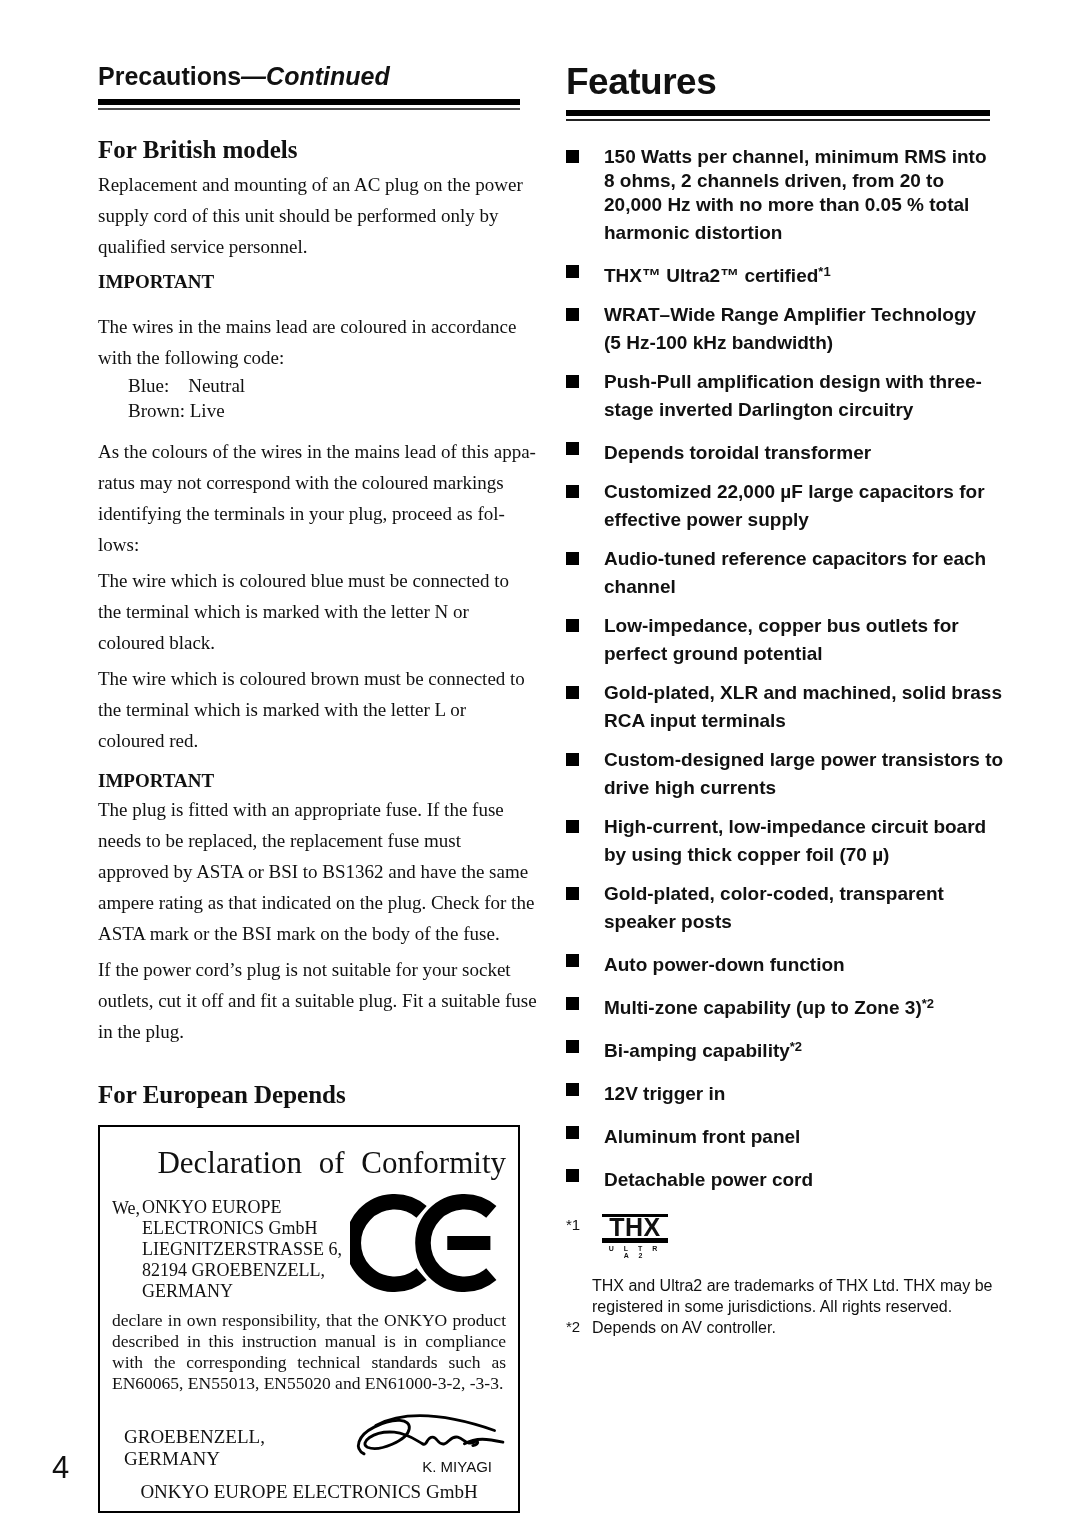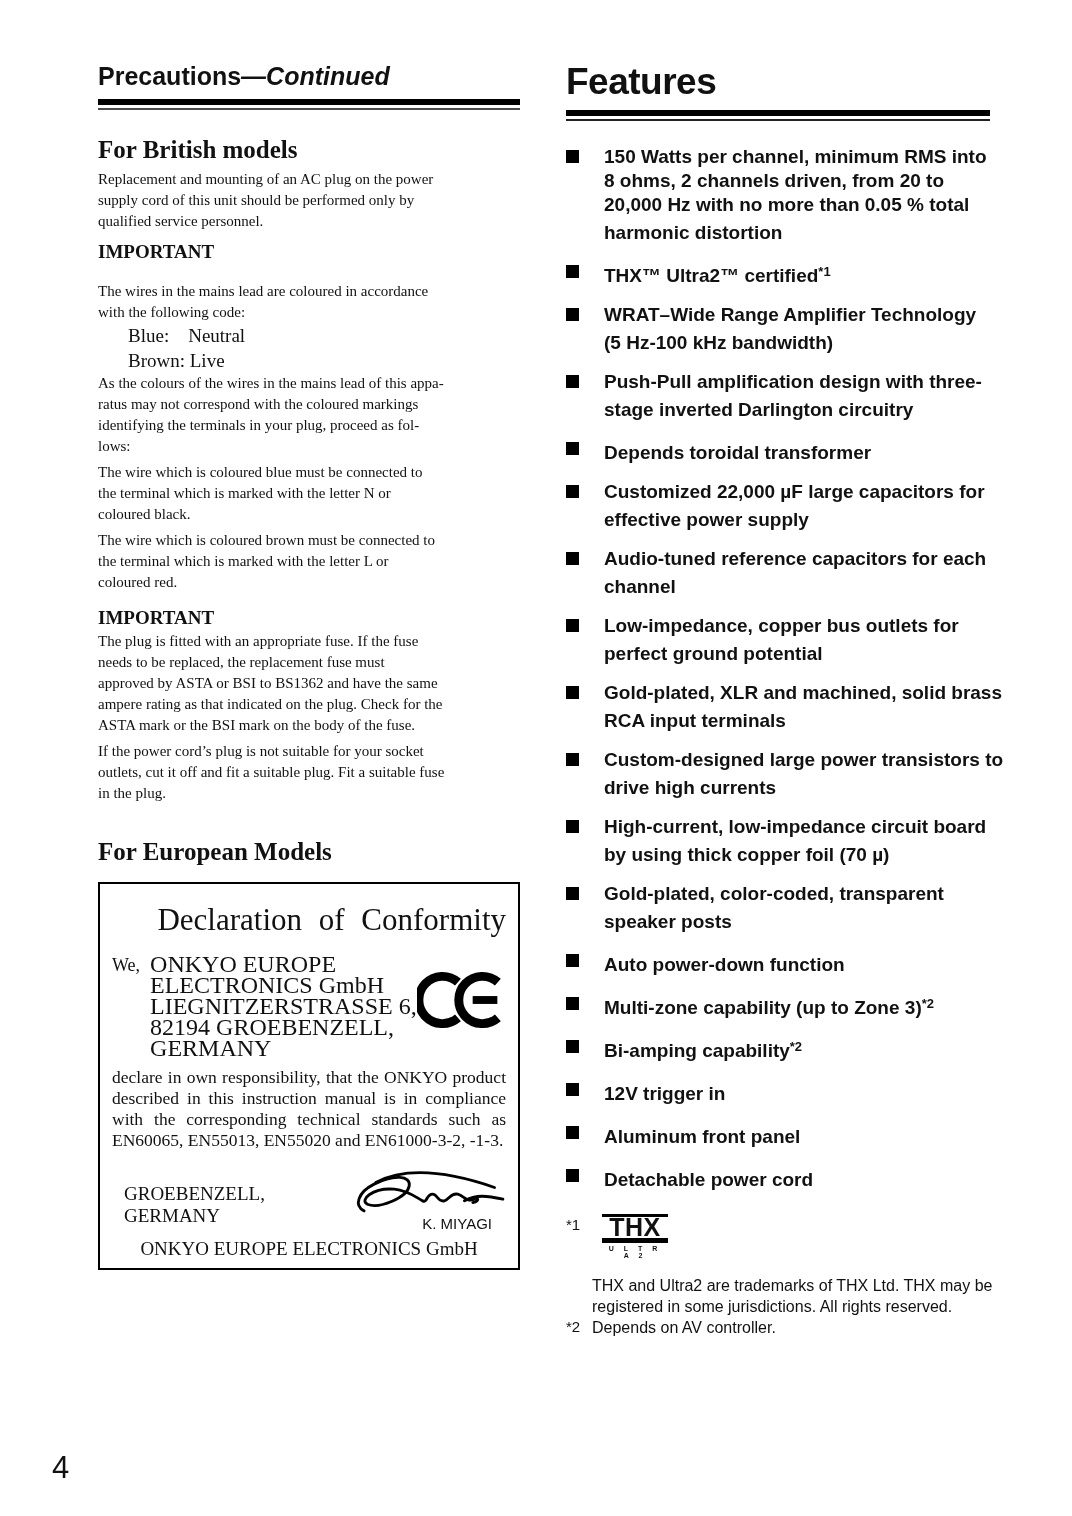--- a/index.html
+++ b/index.html
@@ -19,29 +19,29 @@
   .rh-italic { font-style:italic; font-weight:bold; }
   .double-rule { margin-top:8px; }
   .double-rule .r1 { height:6px; background:#000; }
   .double-rule .r2 { height:2px; background:#4a4a4a; margin-top:3px; }
 
   .features-title { font-family:"Liberation Sans", sans-serif; font-weight:bold; font-size:37px; line-height:1.05; letter-spacing:-0.5px; }
 
   
   .h-serif { font-size:25px; font-weight:bold; margin-top:26px; }
   .h-imp   { font-size:19px; font-weight:bold; margin-top:9px; }
-  .body-p  { font-size:15px; line-height:21px; margin-top:5px; white-space:pre; }
+  .body-p  { font-size:19px; line-height:31px; margin-top:5px; white-space:pre; }
   .codes   { font-size:19px; line-height:25px; margin-left:30px; white-space:pre; }
 
   
   .dec-box { margin-top:16px; border:2px solid #000; padding:10px 12px 8px 12px; }
   .dec-title { text-align:right; font-size:31px; word-spacing:9px; margin-top:8px; }
   .dec-we-row { display:flex; align-items:flex-start; margin-top:16px; }
   .dec-we { font-size:18px; padding-top:1px; }
-  .dec-addr { font-size:24px; line-height:21px; margin-left:10px; white-space:pre; flex:1; }
+  .dec-addr { font-size:18px; line-height:21px; margin-left:2px; white-space:pre; flex:1; }
   .ce-svg { margin-top:-6px; }
   .dec-statement { font-size:17.5px; line-height:21px; text-align:justify; margin-top:8px; }
   .dec-place-row { display:flex; align-items:flex-start; margin-top:16px; }
   .dec-place { font-size:19px; margin-left:12px; padding-top:16px; }
   .sig-svg { margin:-8px 0 0 2px; }
   .dec-signatory { font-family:"Liberation Sans", sans-serif; font-size:15px; text-align:right; padding-right:14px; margin-top:-16px; }
   .dec-footer { text-align:center; font-size:19px; margin-top:6px; }
 
   
   .features { list-style:none; margin-top:24px; }
@@ -84,59 +84,59 @@
     <div class="h-serif">For British models</div>
     <p class="body-p">Replacement and mounting of an AC plug on the power
 supply cord of this unit should be performed only by
 qualified service personnel.</p>
 
     <div class="h-imp">IMPORTANT</div>
     <p class="body-p" style="margin-top:18px">The wires in the mains lead are coloured in accordance
 with the following code:</p>
     <div class="codes">Blue:    Neutral
 Brown: Live</div>
-    <p class="body-p" style="margin-top:0">As the colours of the wires in the mains lead of this appa-
+    <p class="body-p" style="margin-top:13px">As the colours of the wires in the mains lead of this appa-
 ratus may not correspond with the coloured markings
 identifying the terminals in your plug, proceed as fol-
 lows:</p>
     <p class="body-p">The wire which is coloured blue must be connected to
 the terminal which is marked with the letter N or
 coloured black.</p>
     <p class="body-p">The wire which is coloured brown must be connected to
 the terminal which is marked with the letter L or
 coloured red.</p>
 
     <div class="h-imp" style="margin-top:14px">IMPORTANT</div>
     <p class="body-p" style="margin-top:2px">The plug is fitted with an appropriate fuse. If the fuse
 needs to be replaced, the replacement fuse must
 approved by ASTA or BSI to BS1362 and have the same
 ampere rating as that indicated on the plug. Check for the
 ASTA mark or the BSI mark on the body of the fuse.</p>
     <p class="body-p">If the power cord’s plug is not suitable for your socket
 outlets, cut it off and fit a suitable plug. Fit a suitable fuse
 in the plug.</p>
 
-    <div class="h-serif" style="margin-top:34px">For European Models</div>
+    <div class="h-serif" style="margin-top:34px">For European Depends</div>
 
     <div class="dec-box">
       <div class="dec-title">Declaration of Conformity</div>
       <div class="dec-we-row">
         <span class="dec-we">We,</span>
         <div class="dec-addr">ONKYO EUROPE
 ELECTRONICS GmbH
 LIEGNITZERSTRASSE 6,
 82194 GROEBENZELL,
 GERMANY</div>
         <svg class="ce-svg" width="156" height="104" viewBox="0 0 170 112">
           <path d="M78,22 A45,45 0 1 0 78,90" fill="none" stroke="#000" stroke-width="17"></path>
           <path d="M154,22 A45,45 0 1 0 154,90" fill="none" stroke="#000" stroke-width="17"></path>
           <path d="M106,56 L153,56" fill="none" stroke="#000" stroke-width="15"></path>
         </svg>
       </div>
-      <p class="dec-statement">declare in own responsibility, that the ONKYO product described in this instruction manual is in compliance with the corresponding technical standards such as EN60065, EN55013, EN55020 and EN61000-3-2, -1-3.</p>
+      <p class="dec-statement">declare in own responsibility, that the ONKYO product described in this instruction manual is in compliance with the corresponding technical standards such as EN60065, EN55013, EN55020 and EN61000-3-2, -3-3.</p>
       <div class="dec-place-row">
         <span class="dec-place">GROEBENZELL, GERMANY</span>
         <svg class="sig-svg" width="190" height="72" viewBox="0 0 200 78">
           <g fill="none" stroke="#000" stroke-width="3.4" stroke-linecap="round">
             <path d="M30,58 C18,52 22,36 42,26 C66,14 86,16 84,28 C82,42 48,56 34,50 C24,45 40,30 66,32 C84,34 92,42 100,46 C106,49 104,38 112,38 C118,38 118,48 126,46 C132,44 134,36 142,38 C150,40 152,48 162,44"></path>
             <path d="M44,24 C78,6 128,10 186,30"></path>
             <path d="M150,46 C164,38 178,40 196,44"></path>
             <path d="M158,44 C166,40 170,46 160,48"></path>
           </g>
         </svg>

